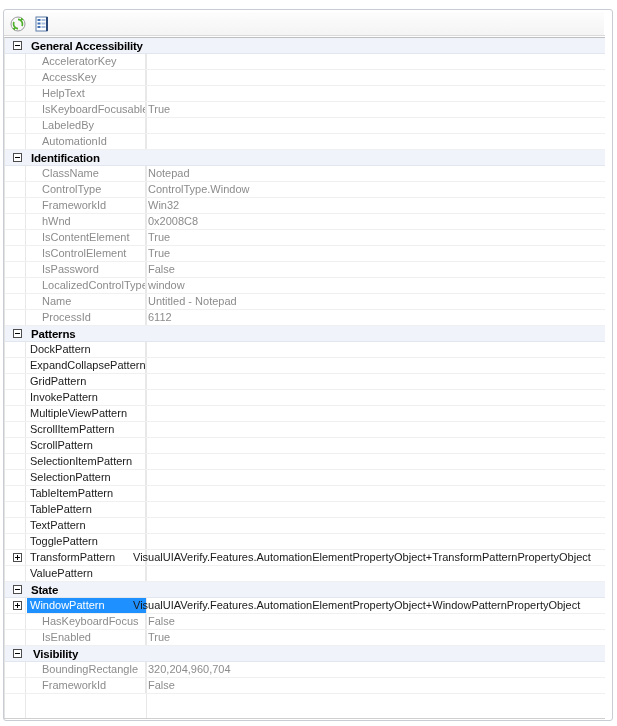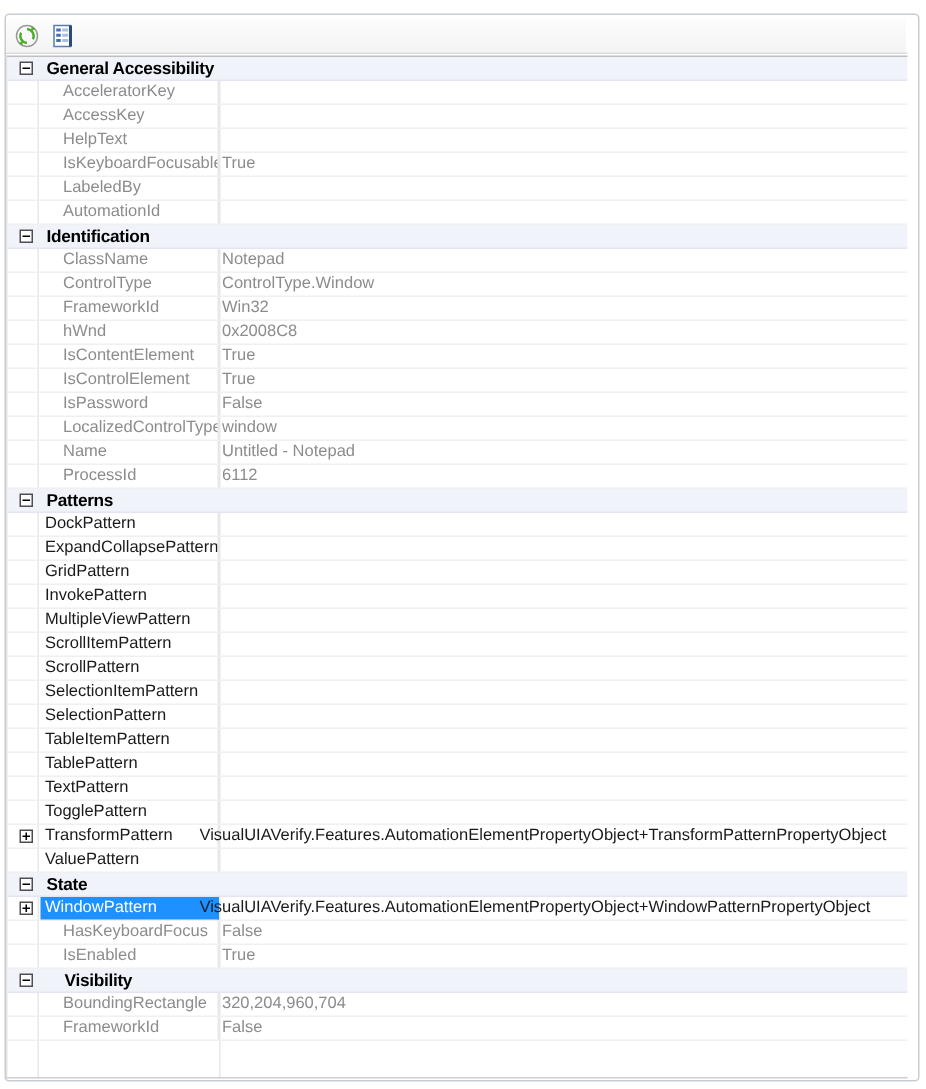--- a/index.html
+++ b/index.html
@@ -386,21 +386,21 @@
     <div class="row">
       <span class="namecell dim">HasKeyboardFocus</span>
       <span class="valuecell dim">False</span>
     </div>
     <div class="row">
       <span class="namecell dim">IsEnabled</span>
       <span class="valuecell dim">True</span>
     </div>
     <div class="row group">
       <span class="expander"></span>
-      <span class="gname" style="margin-left: 34px;">Visibility</span>
+      <span class="gname" style="margin-left: 24px;">Visibility</span>
     </div>
     <div class="row">
       <span class="namecell dim">BoundingRectangle</span>
       <span class="valuecell dim">320,204,960,704</span>
     </div>
     <div class="row">
       <span class="namecell dim">FrameworkId</span>
       <span class="valuecell dim">False</span>
     </div>
   </div>

